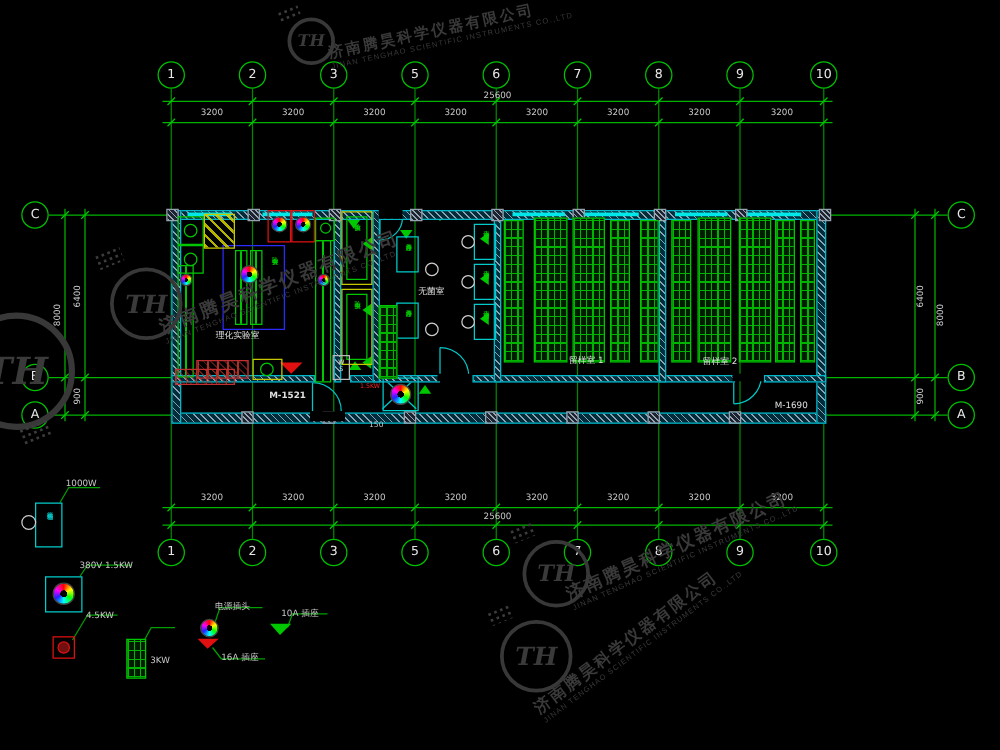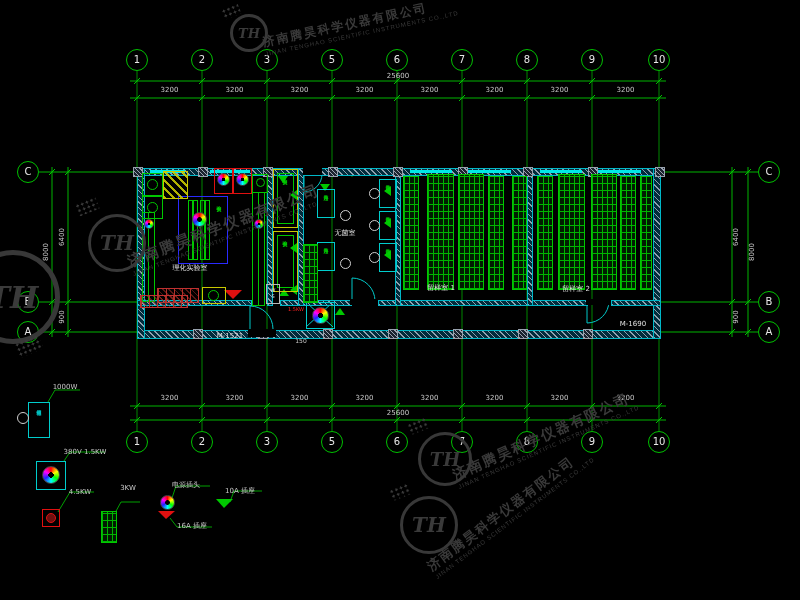--- a/index.html
+++ b/index.html
@@ -303,24 +303,24 @@
       <div class="stool" style="left: 340px; top: 210px; width: 9px; height: 9px;"></div>
       <div class="stool" style="left: 340px; top: 258px; width: 9px; height: 9px;"></div>
       <div class="stool" style="left: 369px; top: 188px; width: 9px; height: 9px;"></div>
       <div class="stool" style="left: 369px; top: 220px; width: 9px; height: 9px;"></div>
       <div class="stool" style="left: 369px; top: 252px; width: 9px; height: 9px;"></div>
       <div class="rack" style="left: 303px; top: 244px; width: 13px; height: 57px;"></div>
     </div>
 
   <div class="roomlabel" style="left:190px;top:268px;">理化实验室</div>
   <div class="roomlabel" style="left:345px;top:233px;">无菌室</div>
-  <div class="roomlabel" style="left:441px;top:288px;">留样室 1</div>
+  <div class="roomlabel" style="left:469px;top:288px;">留样室 1</div>
   <div class="roomlabel" style="left:576px;top:289px;">留样室 2</div>
 
-  <div class="roomlabel" style="left:230px;top:336px;">M-1521</div>
+  <div class="roomlabel" style="left:230px;top:316px;font-weight:bold;">M-1521</div>
   <div class="roomlabel" style="left:633px;top:324px;">M-1690</div>
   <div class="t" style="left:301px;top:340px;font-size:6px;">150</div>
 
   <div class="graybox" style="left:266px;top:284px;width:12px;height:18px;">
     <span class="vtext" style="left:3px;top:2px;color:#ddd;font-size:5px;">WS</span>
   </div>
   <div class="t red" style="left:296px;top:309px;font-size:5px;">1.5KW</div>
 
   <div class="t" style="left:398px;top:76px;">25600</div>
   <div class="t" style="left:398px;top:413px;">25600</div>
@@ -340,21 +340,21 @@
 
     <div class="cyanbox" style="left:36px;top:461px;width:28px;height:27px;"></div>
     <div class="mcircle" style="left:42px;top:466px;width:16px;height:16px;"></div>
     <div class="t" style="left:85px;top:452px;">380V 1.5KW</div>
 
     <div class="redbox" style="left:42px;top:509px;width:16px;height:16px;"></div>
     <div class="redbox" style="left:46px;top:513px;width:8px;height:8px;border-radius:50%;background:#701010;"></div>
     <div class="t" style="left:80px;top:492px;">4.5KW</div>
 
     <div class="rack" style="left:101px;top:511px;width:14px;height:30px;"></div>
-    <div class="t" style="left:128px;top:488px;">3KW</div>
+    <div class="t" style="left:128px;top:528px;">3KW</div>
 
     <div class="mcircle" style="left:160px;top:495px;width:13px;height:13px;"></div>
     <div class="t" style="left:186px;top:485px;">电源插头</div>
 
     <div class="t" style="left:192px;top:526px;">16A 插座</div>
     <div class="t" style="left:240px;top:491px;">10A 插座</div>
   </div>
 
   <div>
     <div class="wmlogo" style="left:230px;top:14px;width:32px;height:32px;font-size:13px;">TH</div>

